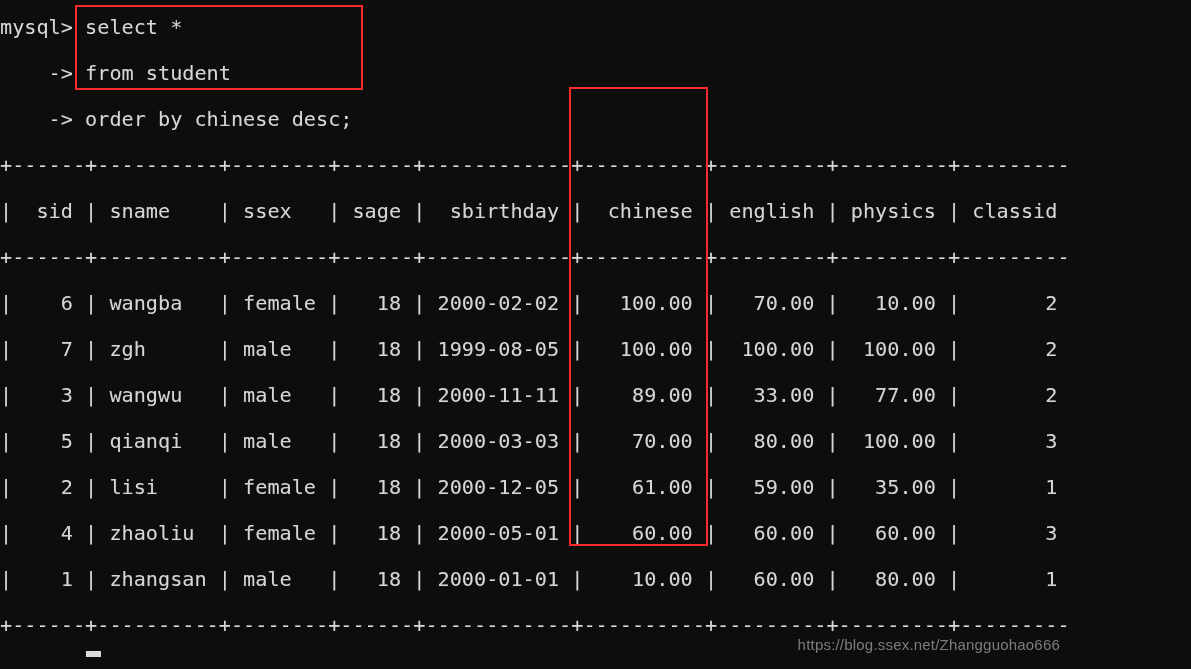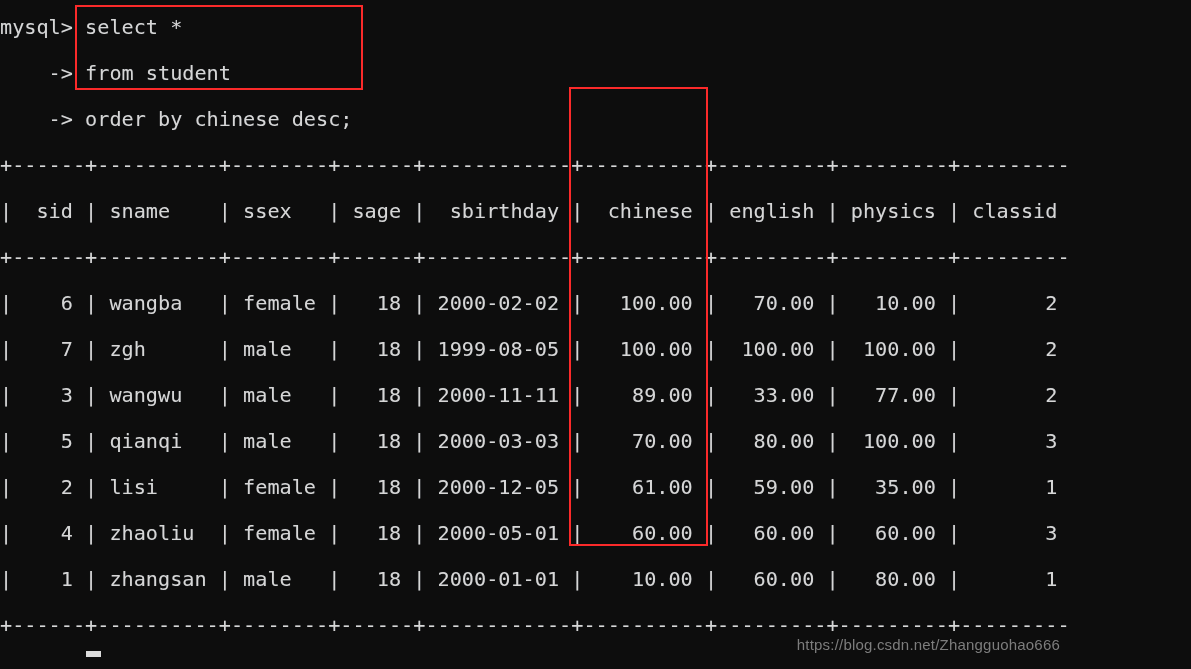--- a/index.html
+++ b/index.html
@@ -94,15 +94,15 @@
 
 7 rows in set (0.00 sec)
 
 mysql&gt; </pre>
 
   <div class="hl" id="hl-query"></div>
   <div class="hl" id="hl-chinese"></div>
 
   <div id="cursor"></div>
 
-  <div id="watermark">https://blog.csdn.net/Zhangguohao666</div>
+  <div id="watermark">https://blog.ssex.net/Zhangguohao666</div>
 
 </div>
 
 </body></html>

